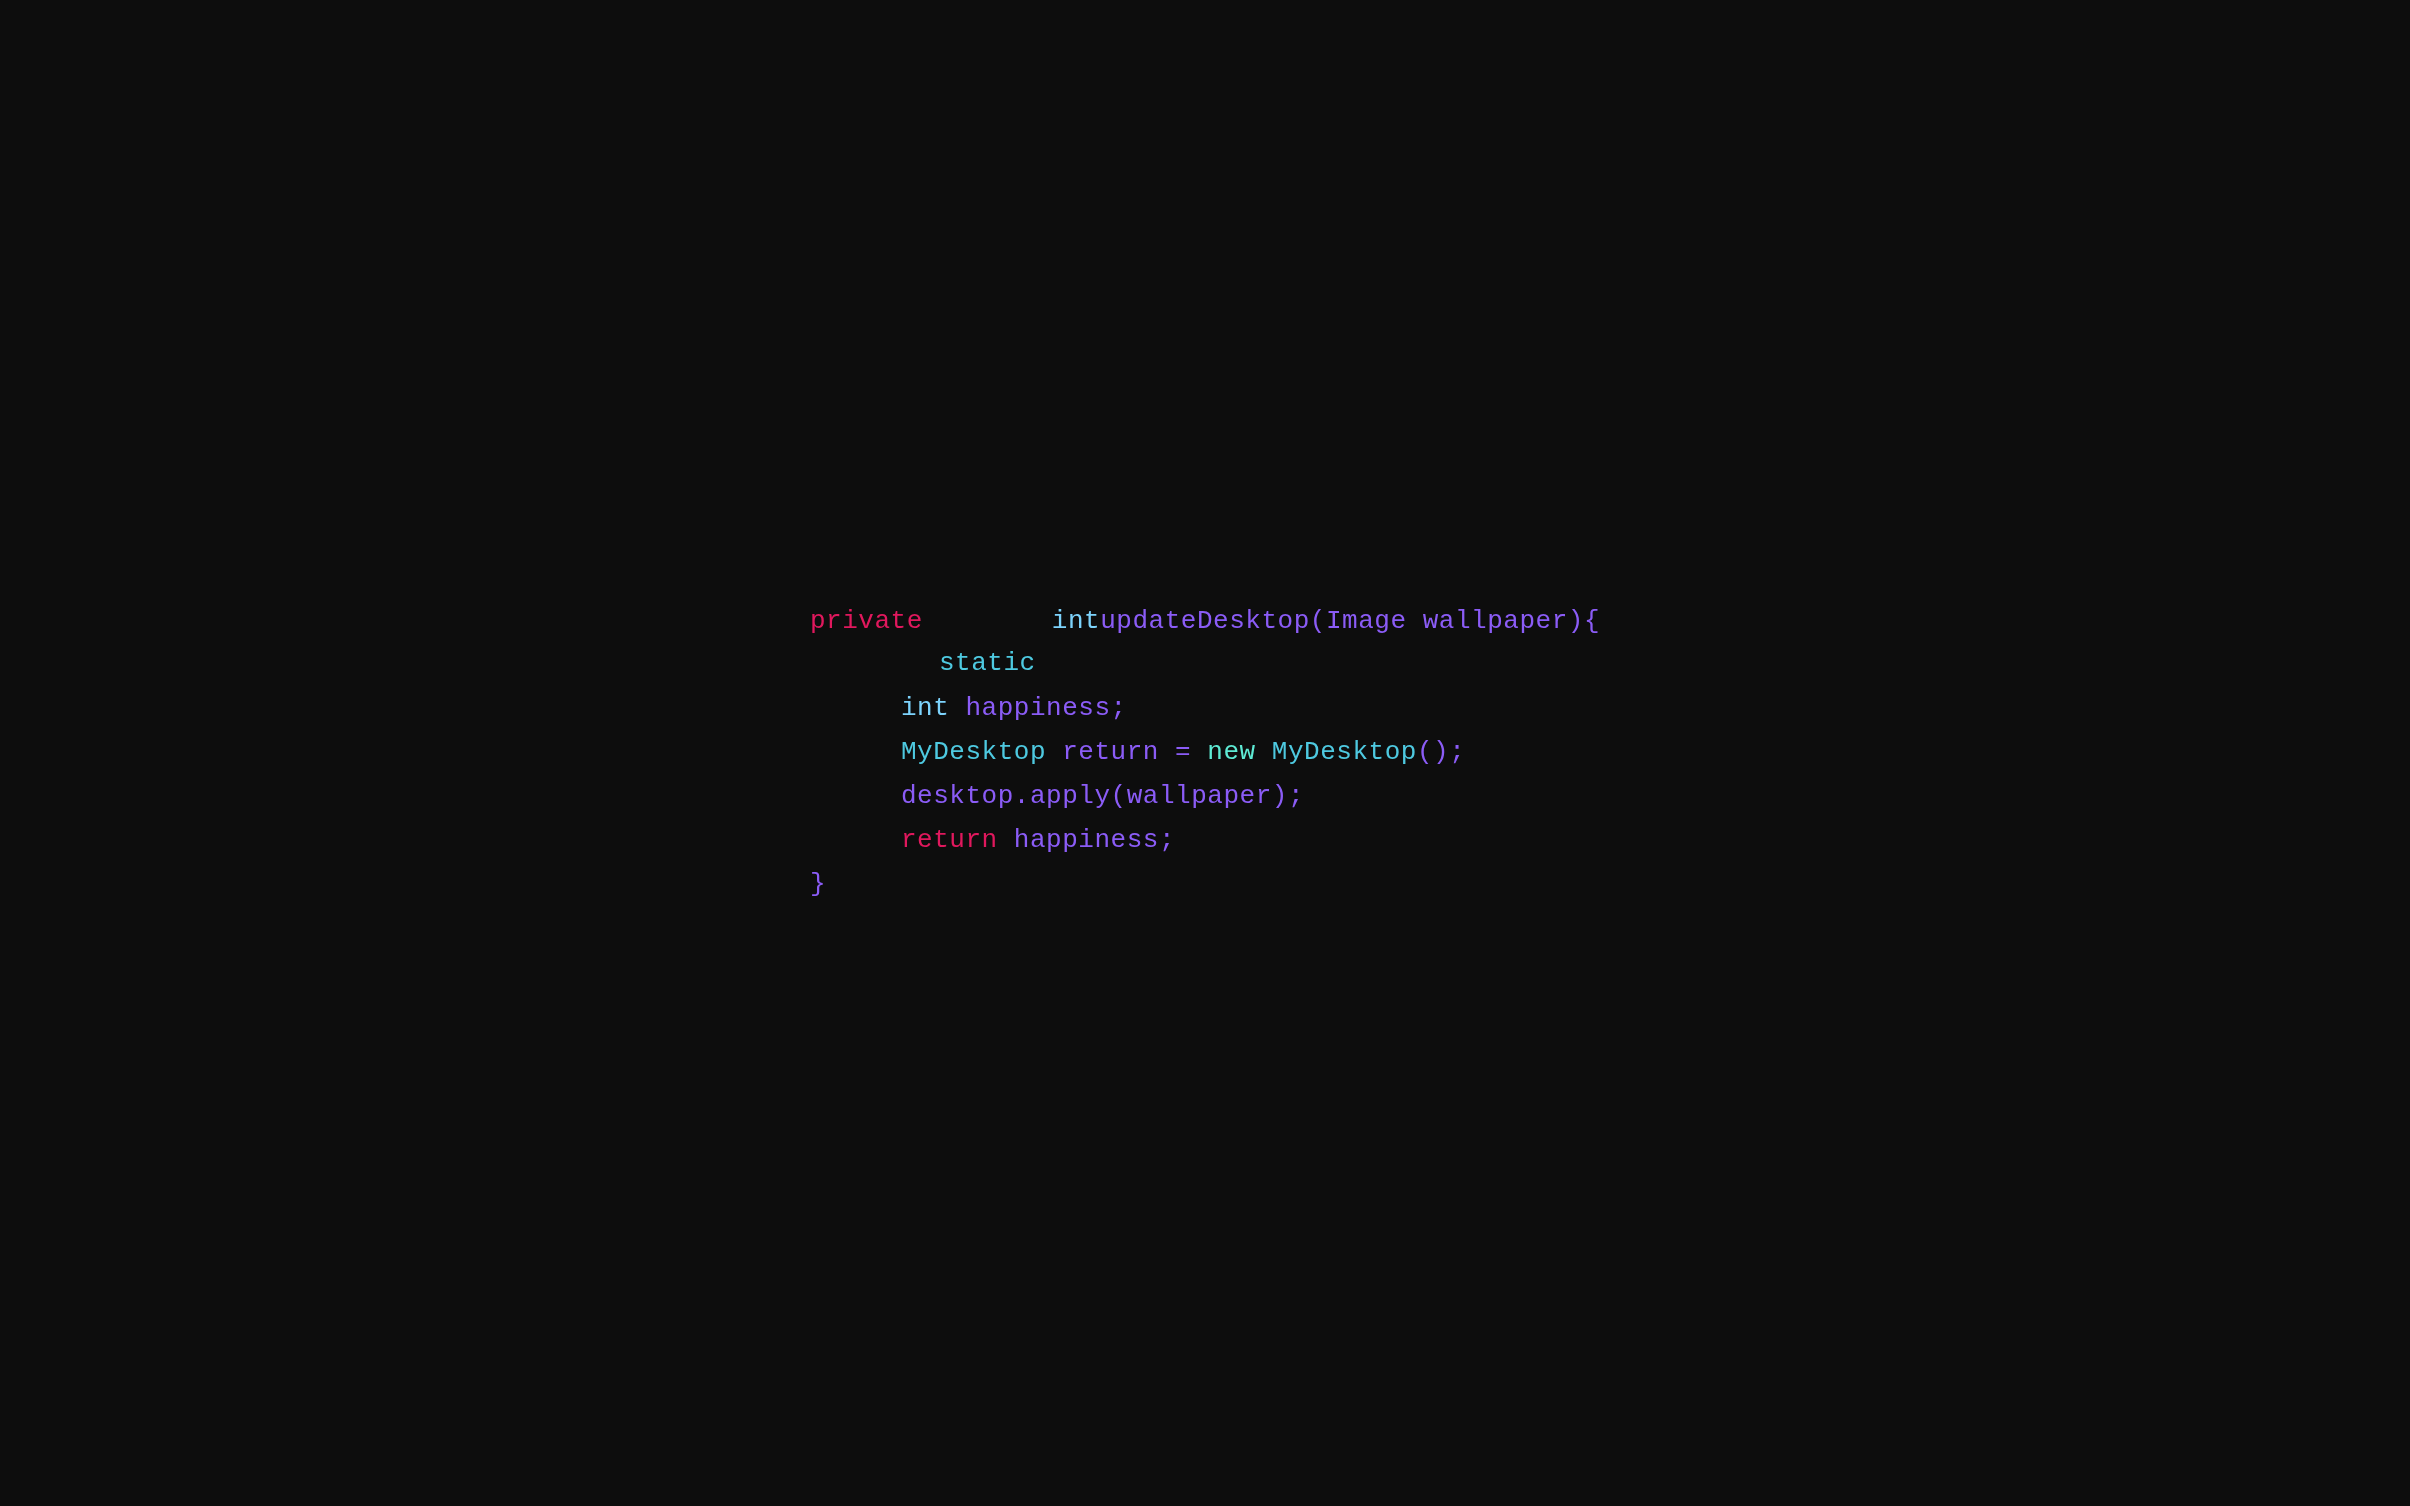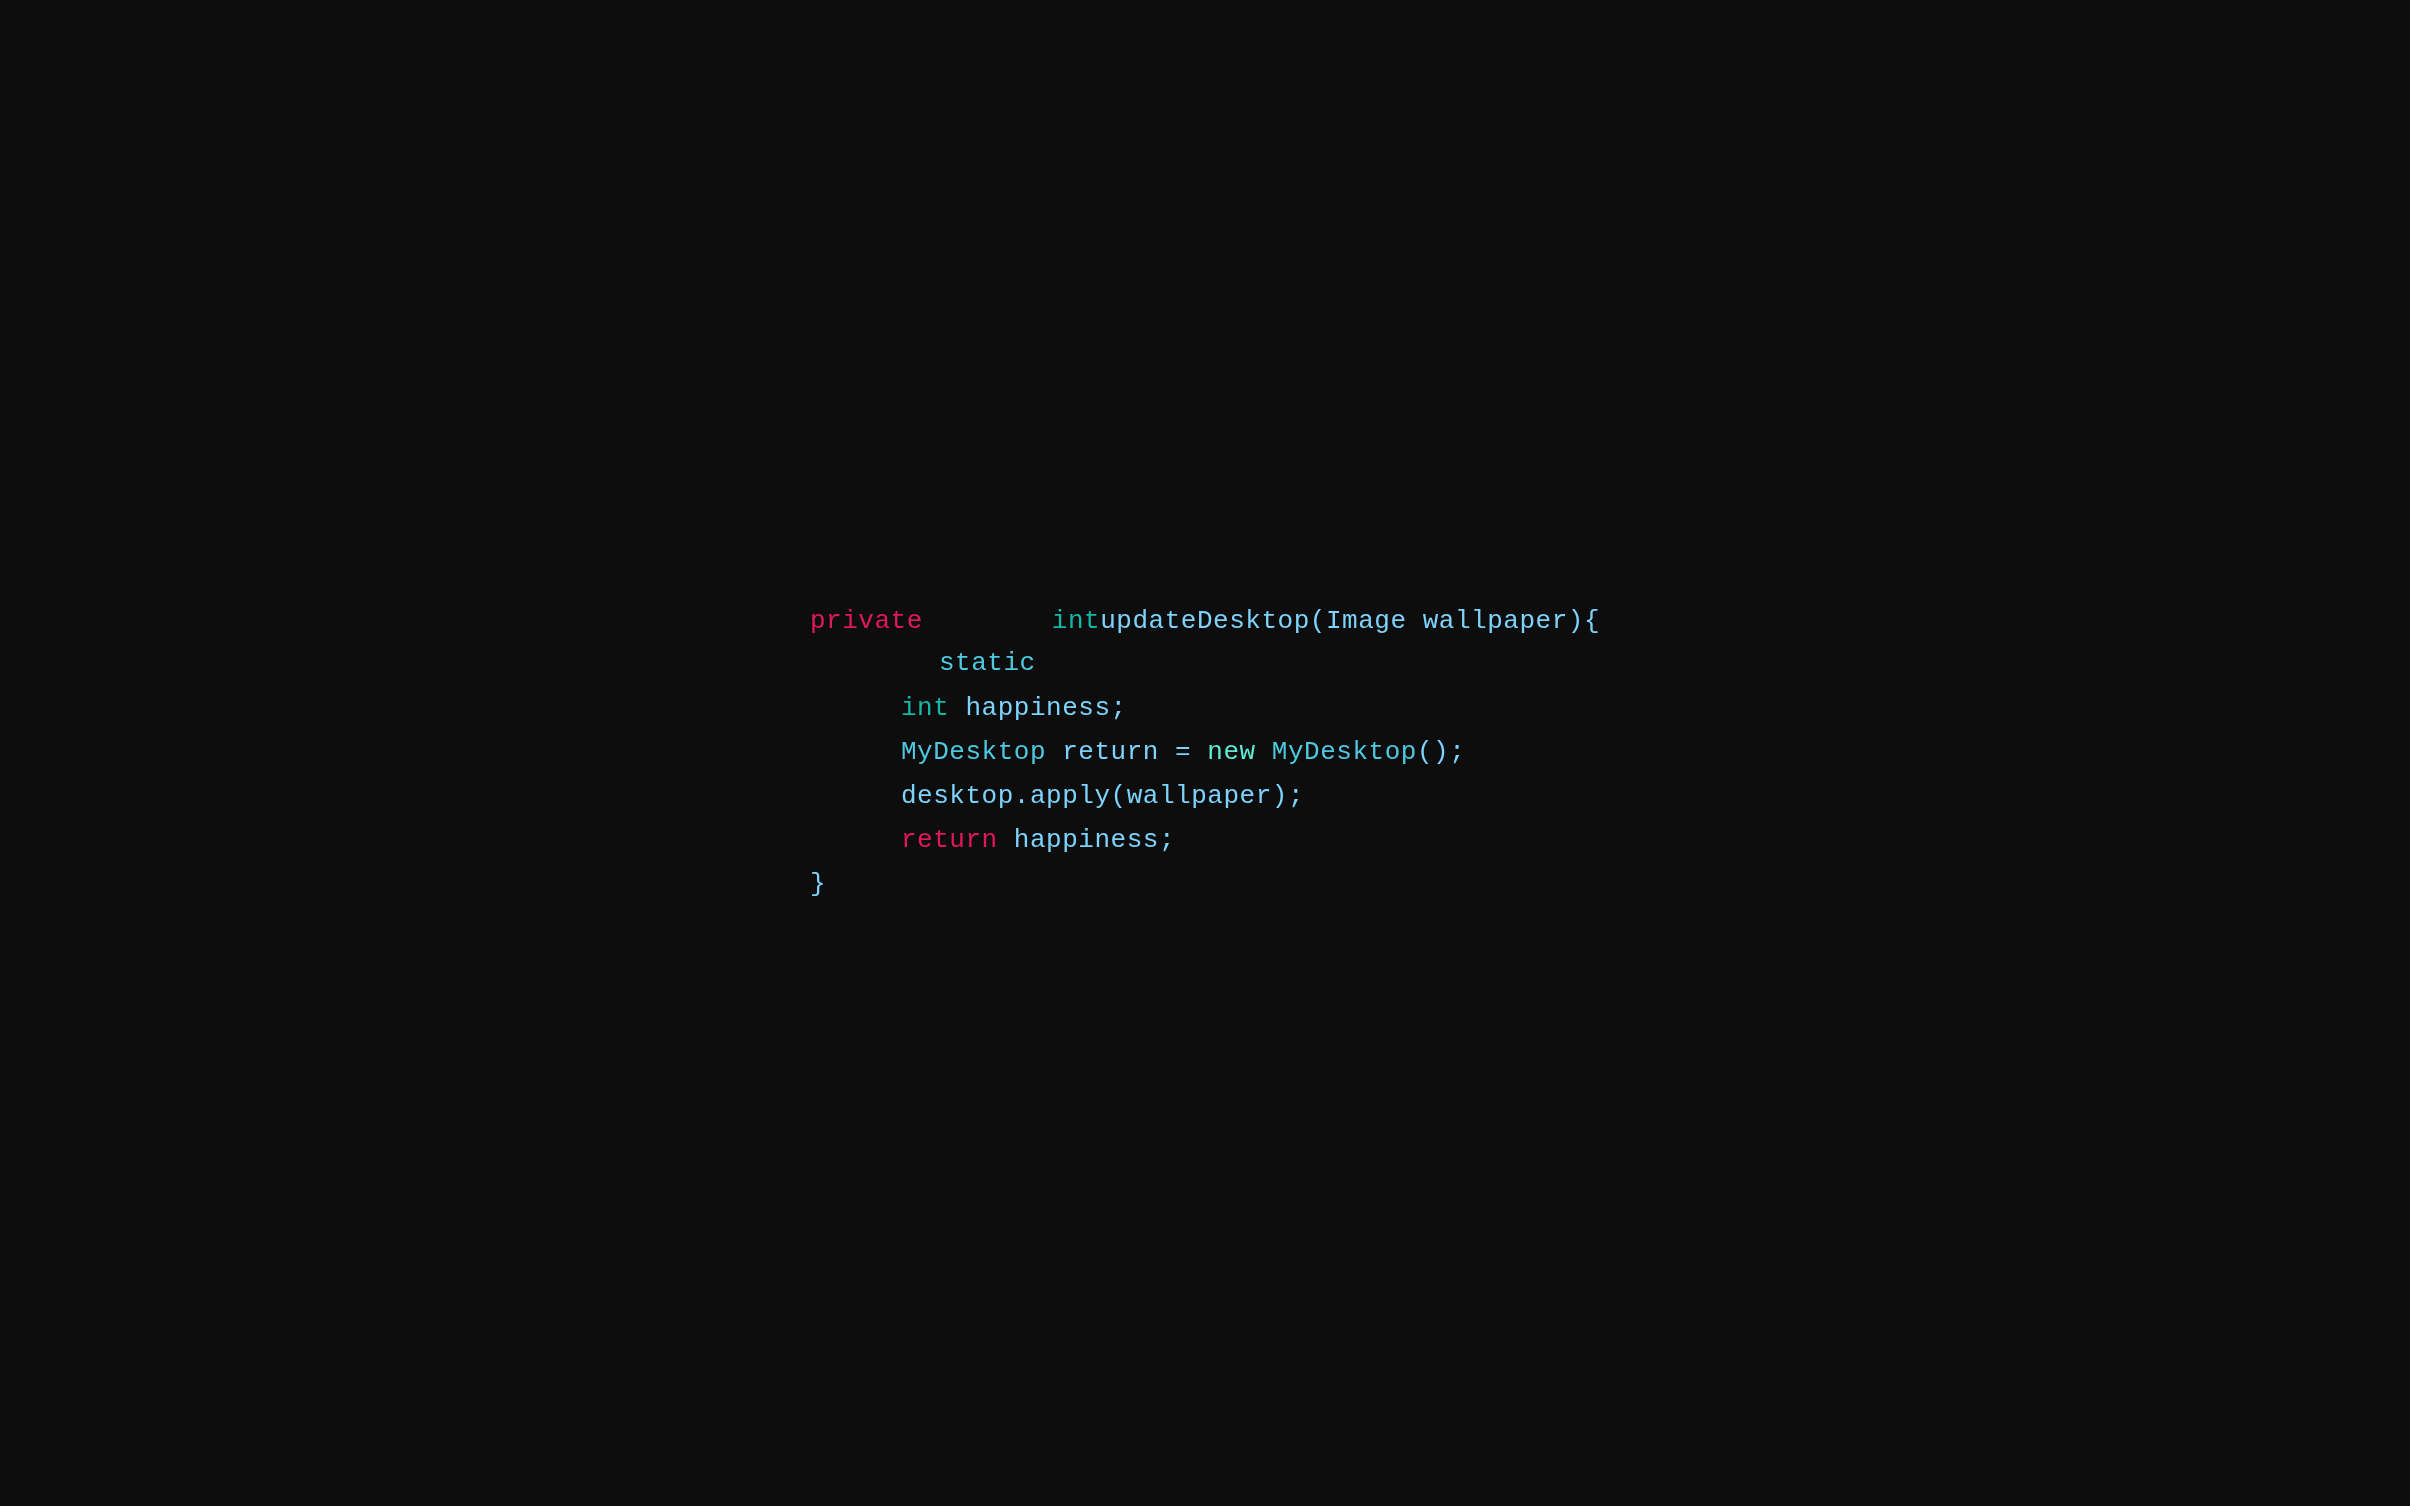--- a/index.html
+++ b/index.html
@@ -35,29 +35,29 @@
 
     .indent1 {
       padding-left: 3.5em;
     }
 
     .keyword {
       color: #e0185d;
     }
 
     .keyword-int {
-      color: #14b8a6;
+      color: #7dd3fc;
     }
 
     .type-mydesktop {
       color: #4ec9e0;
     }
 
     .plain {
-      color: #7dd3fc;
+      color: #8b5cf6;
     }
 
     .constant {
       color: #c060e0;
     }
 
     .keyword-return {
       color: #e0185d;
     }
 

